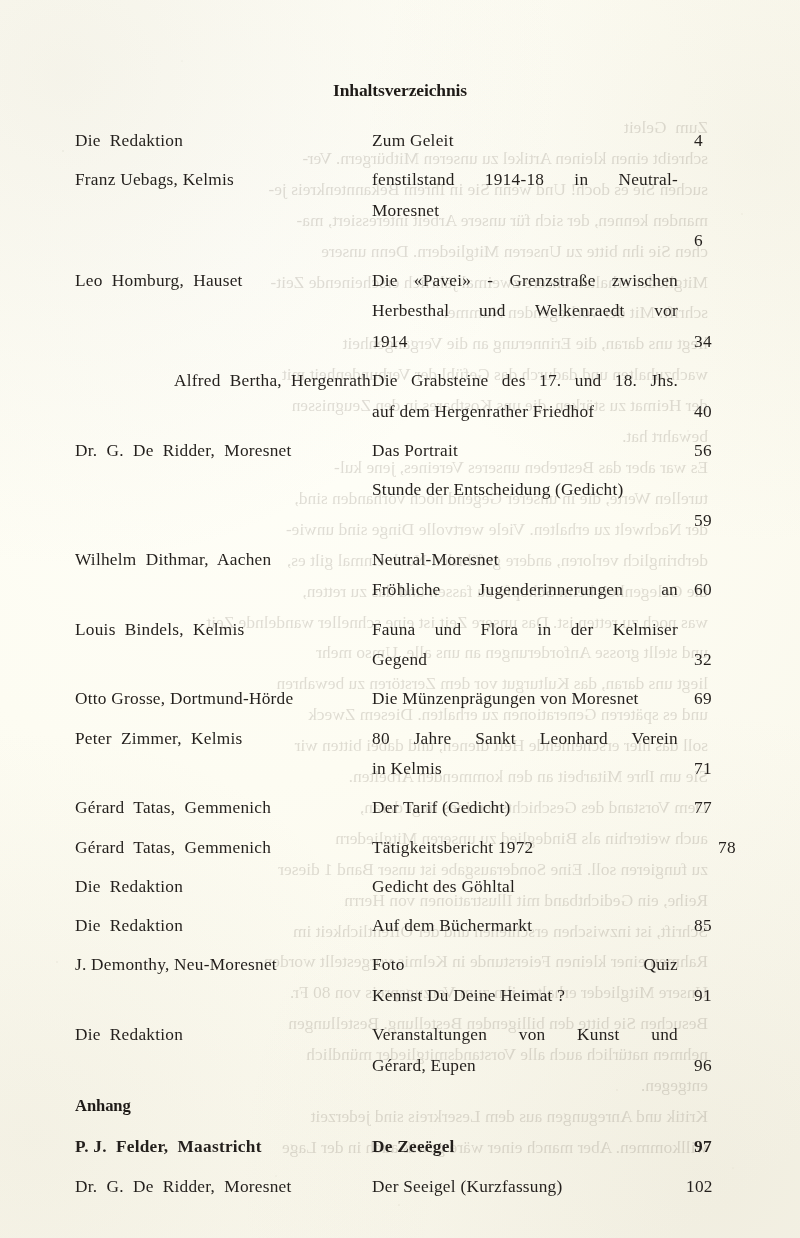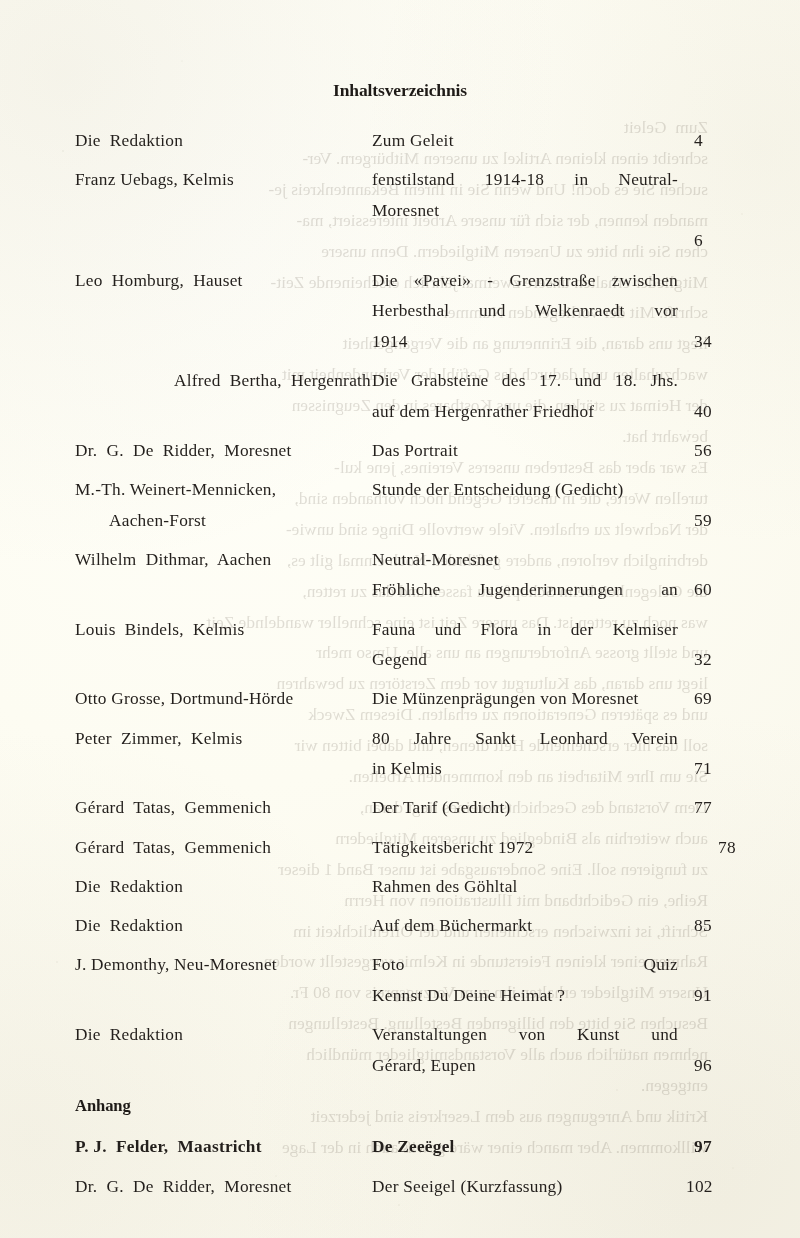--- a/index.html
+++ b/index.html
@@ -230,21 +230,20 @@
         <div class="col-page" style="top: 30.6px; position: absolute;">40</div>
       </div>
       <div class="row" style="position: absolute; left: 0px; top: 309.8px; width: 800px; height: 30.6px;">
         <div class="col-author"><span style="display: block;">Dr.  G.  De  Ridder,  Moresnet</span></div>
         <div class="col-title">
           <span class="ln">Das  Portrait</span>
         </div>
         <div class="col-page" style="top: 0px; position: absolute;">56</div>
       </div>
       <div class="row" style="position: absolute; left: 0px; top: 349px; width: 800px; height: 61.2px;">
-        <div class="col-author"><span style="display: block;">M.-Th. Weinert-Mennicken,</span><span class="cont">Aachen-Forst</span></div>
         <div class="col-title">
           <span class="ln">Stunde  der  Entscheidung  (Gedicht)</span>
         </div>
         <div class="col-page" style="top: 30.6px; position: absolute;">59</div>
       </div>
       <div class="row" style="position: absolute; left: 0px; top: 418.8px; width: 800px; height: 61.2px;">
         <div class="col-author"><span style="display: block;">Wilhelm  Dithmar,  Aachen</span></div>
         <div class="col-title">
           <span class="ln">Neutral-Moresnet</span>
           <span class="ln j">Fröhliche  Jugenderinnerungen  an</span>
@@ -284,21 +283,21 @@
       <div class="row" style="position: absolute; left: 0px; top: 706.6px; width: 800px; height: 30.6px;">
         <div class="col-author"><span style="display: block;">Gérard  Tatas,  Gemmenich</span></div>
         <div class="col-title">
           <span class="ln">Tätigkeitsbericht  1972</span>
         </div>
         <div class="col-page" style="top: 0px; position: absolute; margin-left: 24px;">78</div>
       </div>
       <div class="row" style="position: absolute; left: 0px; top: 745.8px; width: 800px; height: 30.6px;">
         <div class="col-author"><span style="display: block;">Die  Redaktion</span></div>
         <div class="col-title">
-          <span class="ln">Rahmen  des  Göhltal</span>
+          <span class="ln">Gedicht  des  Göhltal</span>
         </div>
       </div>
       <div class="row" style="position: absolute; left: 0px; top: 785px; width: 800px; height: 30.6px;">
         <div class="col-author"><span style="display: block;">Die  Redaktion</span></div>
         <div class="col-title">
           <span class="ln">Auf  dem  Büchermarkt</span>
         </div>
         <div class="col-page" style="top: 0px; position: absolute;">85</div>
       </div>
       <div class="row" style="position: absolute; left: 0px; top: 824.2px; width: 800px; height: 61.2px;">

